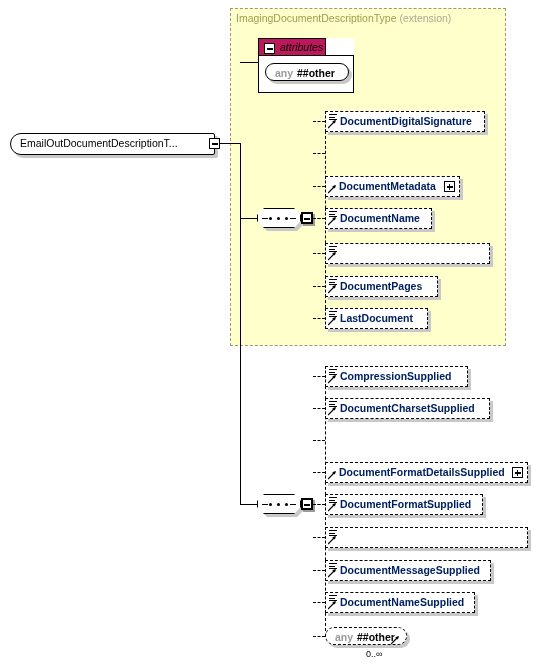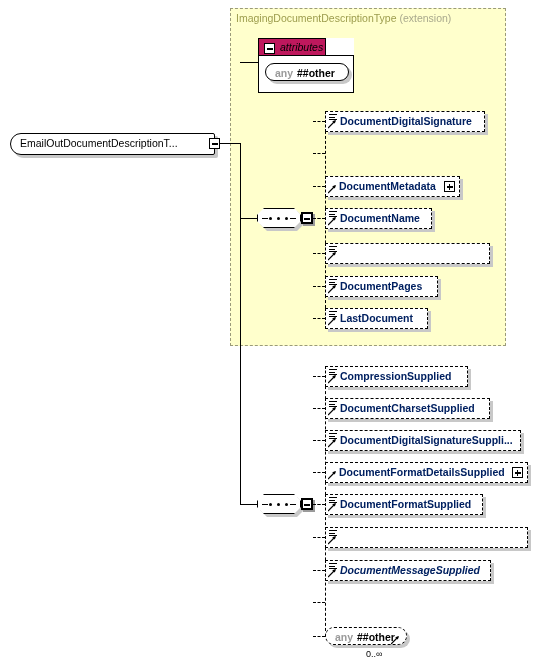--- a/index.html
+++ b/index.html
@@ -370,34 +370,20 @@
     <span class="arrowicon">
       <svg width="9" height="9" viewBox="0 0 9 9">
           <path d="M0 8 L7 1" stroke="#000" stroke-width="1.2" fill="none"></path>
           <path d="M8 0 L4.2 1.2 L6.8 3.6 Z" fill="#000"></path>
         </svg>
     </span>
     <span class="name" style="left:14px;">DocumentCharsetSupplied</span>
   </div>
 
   <div class="dhline" style="left:313px;top:440px;width:12px;"></div>
-  <div class="elbox" style="left:325px;top:430px;width:196px;">
-    <span class="linesicon">
-        <i></i>
-        <i></i>
-        <i></i>
-      </span>
-    <span class="arrowicon">
-      <svg width="9" height="9" viewBox="0 0 9 9">
-          <path d="M0 8 L7 1" stroke="#000" stroke-width="1.2" fill="none"></path>
-          <path d="M8 0 L4.2 1.2 L6.8 3.6 Z" fill="#000"></path>
-        </svg>
-    </span>
-    <span class="name" style="left:14px;">DocumentDigitalSignatureSuppli...</span>
-  </div>
 
   <div class="dhline" style="left:313px;top:472px;width:12px;"></div>
   <div class="elbox" style="left:325px;top:462px;width:203px;">
     <span class="arrowicon">
       <svg width="9" height="9" viewBox="0 0 9 9">
           <path d="M0 8 L7 1" stroke="#000" stroke-width="1.2" fill="none"></path>
           <path d="M8 0 L4.2 1.2 L6.8 3.6 Z" fill="#000"></path>
         </svg>
     </span>
     <span class="name" style="left:13px;">DocumentFormatDetailsSupplied</span>
@@ -429,36 +415,50 @@
       </span>
     <span class="arrowicon">
       <svg width="9" height="9" viewBox="0 0 9 9">
           <path d="M0 8 L7 1" stroke="#000" stroke-width="1.2" fill="none"></path>
           <path d="M8 0 L4.2 1.2 L6.8 3.6 Z" fill="#000"></path>
         </svg>
     </span>
   </div>
 
   <div class="dhline" style="left:313px;top:570px;width:12px;"></div>
-  <div class="elbox" style="left:325px;top:560px;width:166px;font-style:italic;">
+  <div class="elbox" style="left:325px;top:560px;width:166px;">
     <span class="linesicon">
         <i></i>
         <i></i>
         <i></i>
       </span>
     <span class="arrowicon">
       <svg width="9" height="9" viewBox="0 0 9 9">
           <path d="M0 8 L7 1" stroke="#000" stroke-width="1.2" fill="none"></path>
           <path d="M8 0 L4.2 1.2 L6.8 3.6 Z" fill="#000"></path>
         </svg>
     </span>
     <span class="name" style="left:14px;">DocumentMessageSupplied</span>
   </div>
 
   <div class="dhline" style="left:313px;top:602px;width:12px;"></div>
+  <div class="elbox" style="left:325px;top:592px;width:150px;">
+    <span class="linesicon">
+        <i></i>
+        <i></i>
+        <i></i>
+      </span>
+    <span class="arrowicon">
+      <svg width="9" height="9" viewBox="0 0 9 9">
+          <path d="M0 8 L7 1" stroke="#000" stroke-width="1.2" fill="none"></path>
+          <path d="M8 0 L4.2 1.2 L6.8 3.6 Z" fill="#000"></path>
+        </svg>
+    </span>
+    <span class="name" style="left:14px;">DocumentNameSupplied</span>
+  </div>
 
   <div class="dhline" style="left:313px;top:636px;width:12px;"></div>
   <div class="anypill dashed" style="left:325px;top:627px;width:82px;height:18px;">
     <span class="a">any</span>
     <span class="o">##other</span>
     <span class="arrowicon" style="left:auto;right:6px;bottom:-1px;">
       <svg width="9" height="9" viewBox="0 0 9 9">
           <path d="M0 8 L7 1" stroke="#000" stroke-width="1.2" fill="none"></path>
           <path d="M8 0 L4.2 1.2 L6.8 3.6 Z" fill="#000"></path>
         </svg>

